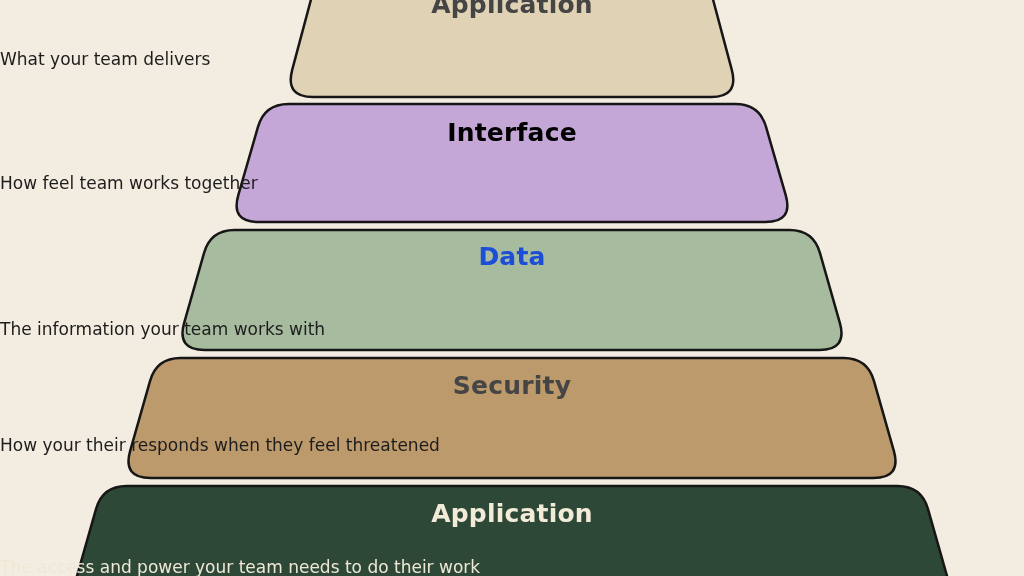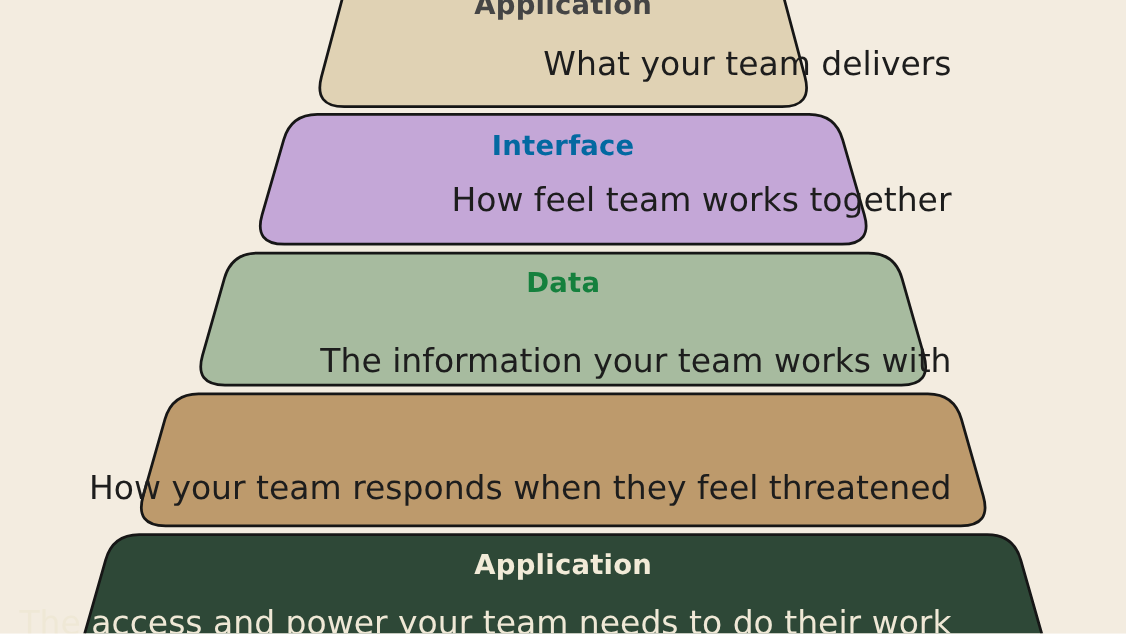--- a/index.html
+++ b/index.html
@@ -28,44 +28,45 @@
     text-align: center;
     font-size: 25px;
     font-weight: bold;
     line-height: 30px;
     letter-spacing: 0.2px;
   }
   .layer-desc {
     position: absolute;
     left: 0;
     width: 865px;
-    text-align: right;
-    font-size: 30px;
+    text-align: left;
+    font-size: 17px;
     font-weight: normal;
     line-height: 32px;
   }
 </style>
 </head>
 <body>
 
 <div id="canvas" style="background: rgb(243, 236, 224);">
   <svg id="pyramid-svg" width="1024" height="576" viewBox="0 0 1024 576">
       <path d="M 310.8 0.2 Q 317.0 -23.0 341.0 -23.0 L 683.0 -23.0 Q 707.0 -23.0 713.2 0.2 L 731.8 69.9 Q 739.0 97.0 711.0 97.0 L 313.0 97.0 Q 285.0 97.0 292.2 69.9 Z" fill="#e0d2b4" stroke="#161616" stroke-width="2.5"></path>
       <path d="M 257.9 127.1 Q 264.5 104.0 288.5 104.0 L 735.5 104.0 Q 759.5 104.0 766.1 127.1 L 785.7 195.1 Q 793.5 222.0 765.5 222.0 L 258.5 222.0 Q 230.5 222.0 238.3 195.1 Z" fill="#c4a7d7" stroke="#161616" stroke-width="2.5"></path>
       <path d="M 204.0 253.1 Q 210.5 230.0 234.5 230.0 L 789.5 230.0 Q 813.5 230.0 820.0 253.1 L 839.9 323.1 Q 847.5 350.0 819.5 350.0 L 204.5 350.0 Q 176.5 350.0 184.1 323.1 Z" fill="#a7bb9f" stroke="#161616" stroke-width="2.5"></path>
       <path d="M 150.0 381.1 Q 156.5 358.0 180.5 358.0 L 843.5 358.0 Q 867.5 358.0 874.0 381.1 L 893.9 451.1 Q 901.5 478.0 873.5 478.0 L 150.5 478.0 Q 122.5 478.0 130.1 451.1 Z" fill="#bd9a6c" stroke="#161616" stroke-width="2.5"></path>
       <path d="M 96.0 509.1 Q 102.5 486.0 126.5 486.0 L 897.5 486.0 Q 921.5 486.0 928.0 509.1 L 947.9 579.1 Q 955.5 606.0 927.5 606.0 L 96.5 606.0 Q 68.5 606.0 76.1 579.1 Z" fill="#2e4837" stroke="#161616" stroke-width="2.5"></path>
     </svg>
 
   <div class="layer-title" style="top: -10px; color: rgb(69, 69, 69);">Application</div>
   <div class="layer-desc" style="top: 43px; color: rgb(29, 29, 29);">What your team delivers</div>
 
-  <div class="layer-title" style="top: 118px; color: #0369a1;">Interface</div>
+  <div class="layer-title" style="top: 118px; color: #000000;">Interface</div>
   <div class="layer-desc" style="top: 167px; color: rgb(29, 29, 29);">How feel team works together</div>
 
-  <div class="layer-title" style="top: 242px; color: #15803d;">Data</div>
+  <div class="layer-title" style="top: 242px; color: #1d4ed8;">Data</div>
   <div class="layer-desc" style="top: 301px; color: rgb(29, 29, 29); margin-top: 12px;">The information your team works with</div>
 
-  <div class="layer-desc" style="top: 429px; color: rgb(29, 29, 29);">How your team responds when they feel threatened</div>
+  <div class="layer-title" style="top: 371px; color: rgb(69, 69, 69);">Security</div>
+  <div class="layer-desc" style="top: 429px; color: rgb(29, 29, 29);">How your their responds when they feel threatened</div>
 
   <div class="layer-title" style="top: 499px; color: rgb(242, 235, 216);">Application</div>
   <div class="layer-desc" style="top: 551px; color: rgb(239, 232, 214);">The access and power your team needs to do their work</div>
 </div>
 
 </body></html>

